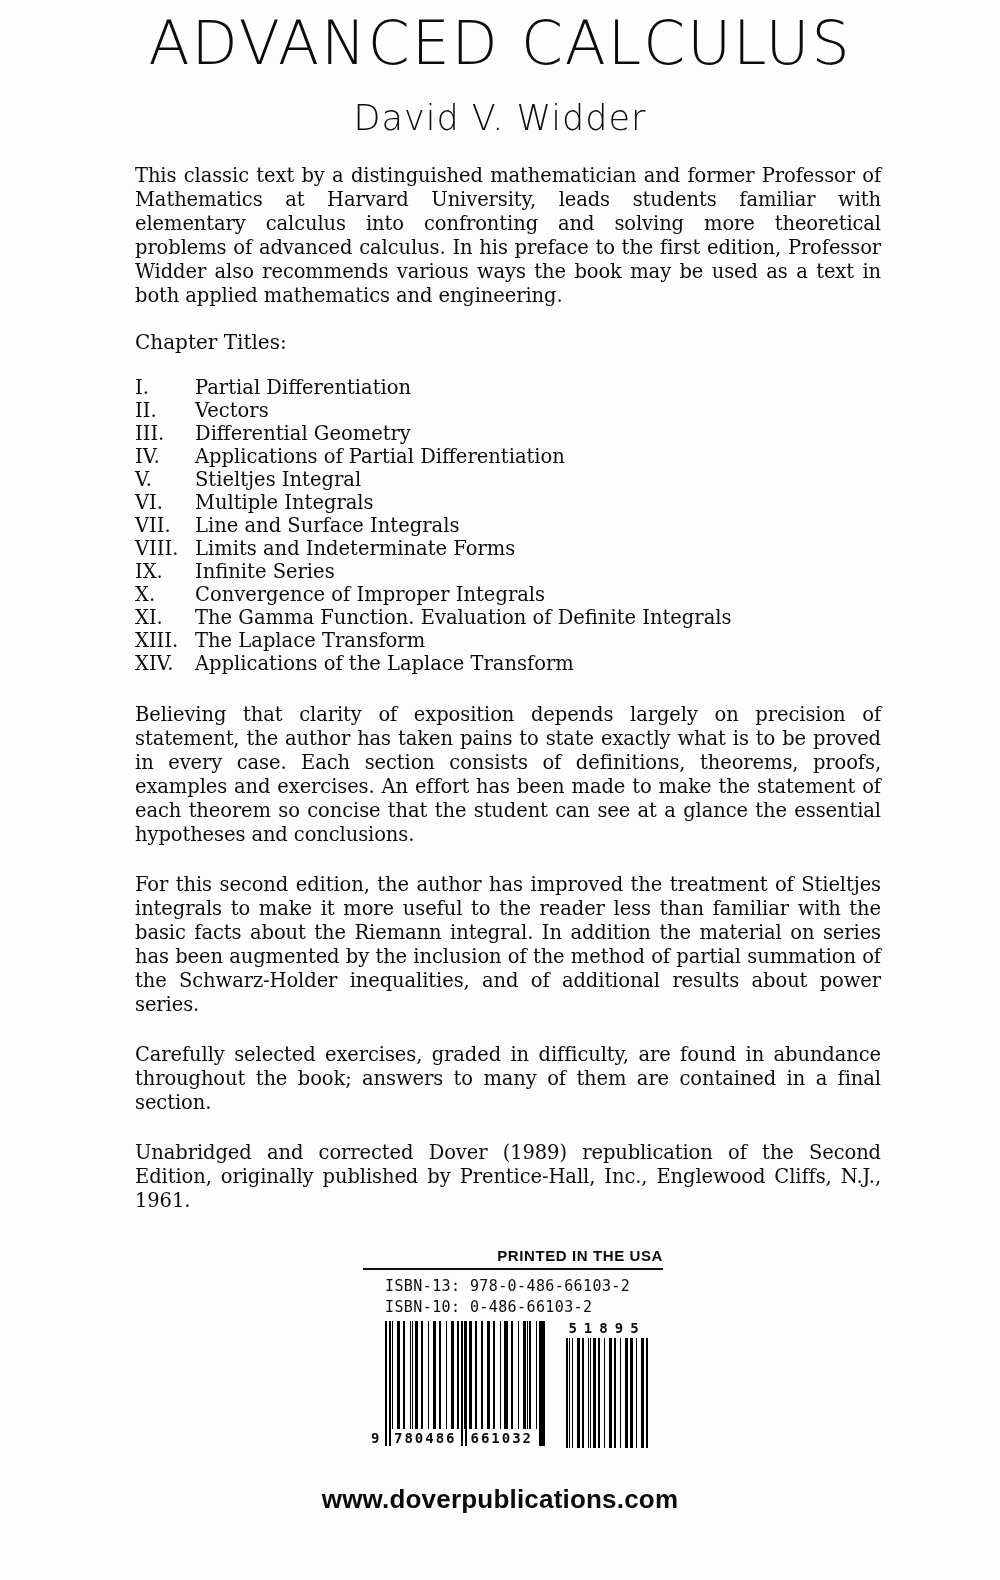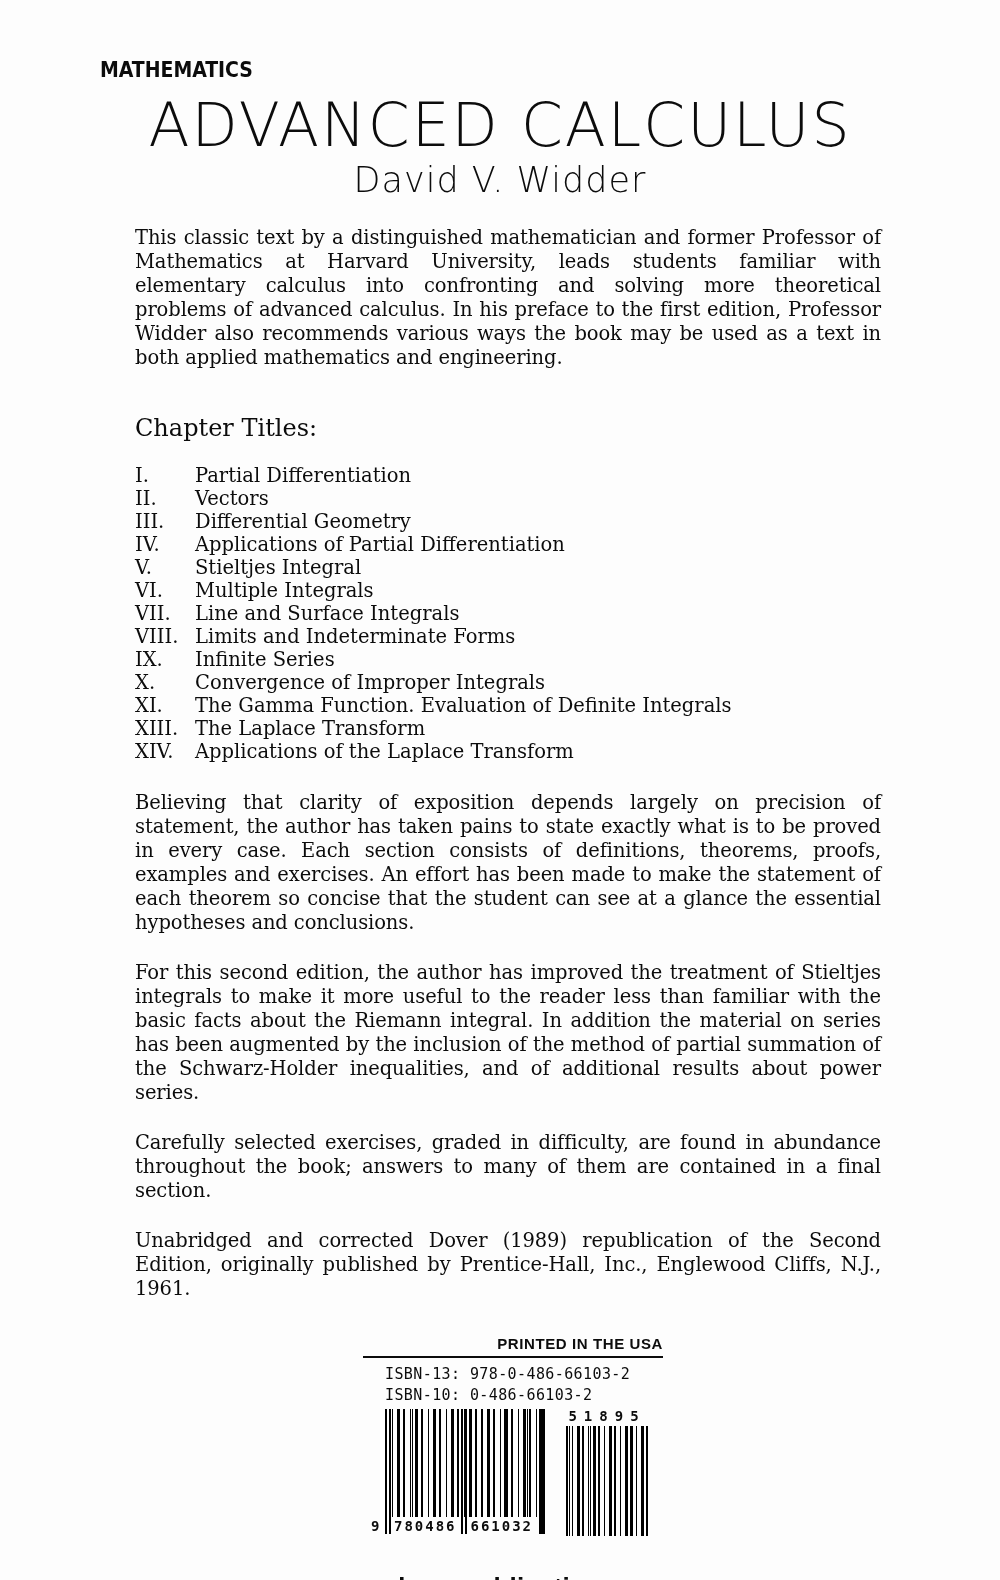--- a/index.html
+++ b/index.html
@@ -15,32 +15,32 @@
     font-stretch:condensed;
     font-weight:bold;font-size:21px;letter-spacing:0px;
   }
   .title{
     margin-top:8px;text-align:center;
     font-family:"DejaVu Sans", sans-serif;
     font-weight:200;font-size:60px;letter-spacing:2px;
     white-space:nowrap;
   }
   .author{
-    margin-top:0;text-align:center;
+    margin-top:20px;text-align:center;
     font-family:"DejaVu Sans", sans-serif;
     font-weight:200;font-size:35px;letter-spacing:1px;
   }
   
   .content{margin-left:135px;width:746px;}
   .para{
     margin:26px 0 0 0;
     font-size:19.5px;line-height:24px;text-align:justify;
     letter-spacing:-0.1px;
   }
-  .chapters-heading{margin-top:44px;font-size:24px;}
+  .chapters-heading{margin-top:22px;font-size:20px;}
   .chapter-list{margin-top:22px;}
   .chapter-row{display:flex;line-height:23px;font-size:19.5px;}
   .chapter-num{width:60px;flex:0 0 60px;}
   .chapter-title{flex:1;}
   
   .barcode-block{
     position:relative;width:300px;margin:34px 0 0 363px;
     font-family:"DejaVu Sans Mono", monospace;
   }
   .printed-usa{
@@ -91,21 +91,20 @@
     font-family:"Liberation Sans", sans-serif;
     font-size:25px;letter-spacing:0.2px;white-space:nowrap;
   }
   .tagline .url{font-weight:bold;font-size:26px;}
 </style>
 </head>
 <body>
 
 <div class="page">
 
-  <div class="category">MATHEMATICS</div>
   <div class="title">ADVANCED CALCULUS</div>
   <div class="author">David V. Widder</div>
 
   <div class="content">
     <p class="para">This classic text by a distinguished mathematician and former Professor of Mathematics at Harvard University, leads students familiar with elementary calculus into confronting and solving more theoretical problems of advanced calculus. In his preface to the first edition, Professor Widder also recommends various ways the book may be used as a text in both applied mathematics and engineering.</p>
 
     <div class="chapters-heading">Chapter Titles:</div>
 
     <div class="chapter-list">
       <div class="chapter-row">

